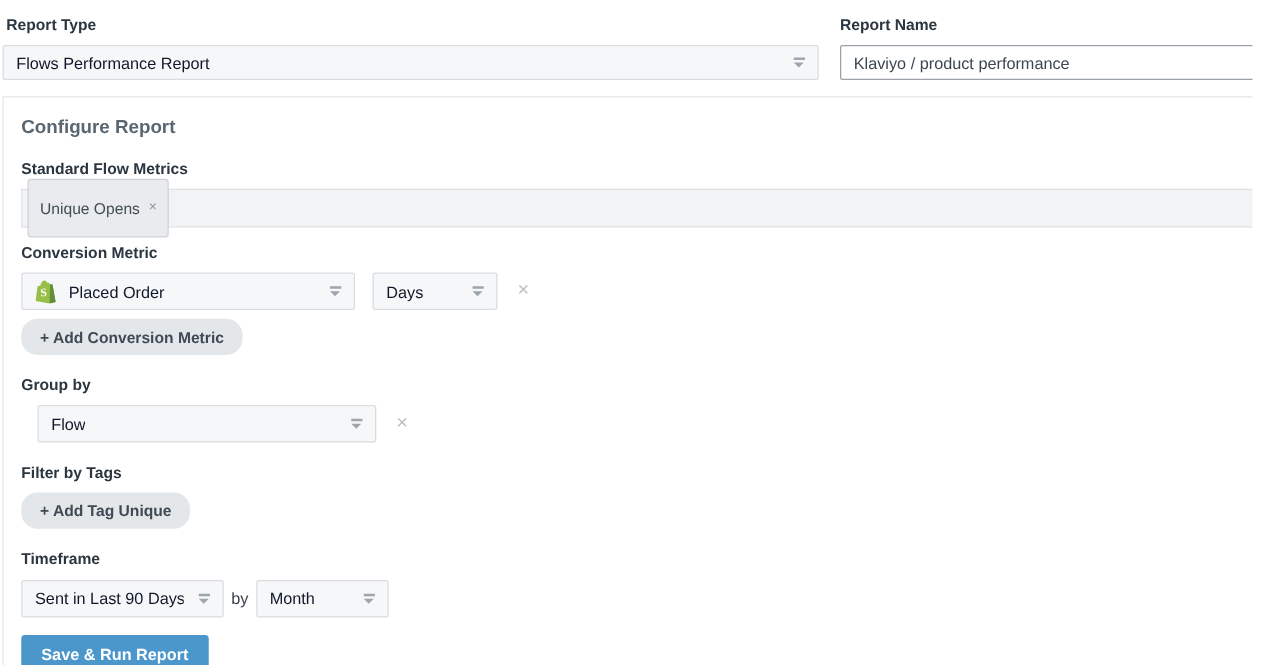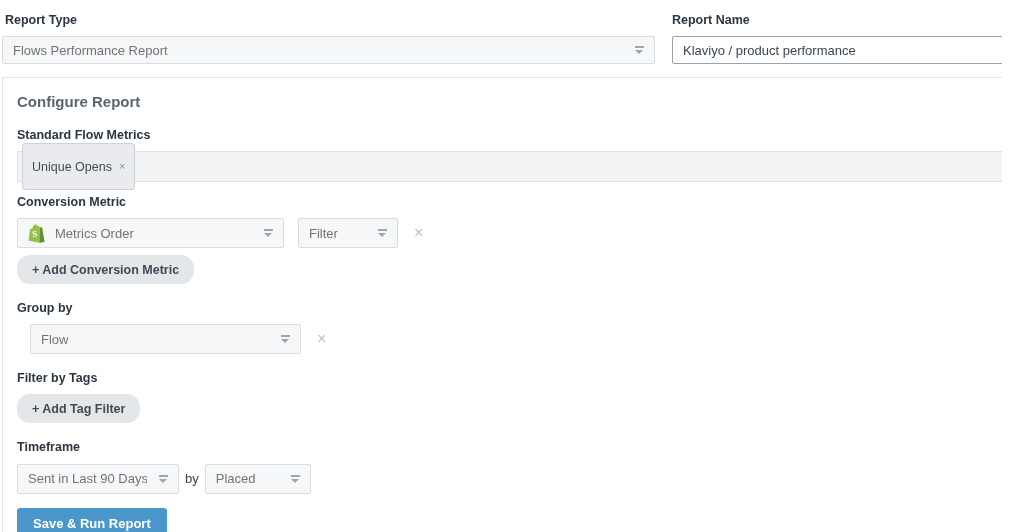--- a/index.html
+++ b/index.html
@@ -11,21 +11,21 @@
   
   .top-row{position:absolute;top:13px;left:0;display:flex;}
   .col-type{margin-left:2px;width:653px;}
   .col-type .field-label{margin-left:3px;}
   .col-name{margin-left:17px;width:360px;}
   .text-input{box-sizing:border-box;width:100%;height:28px;border:1px solid #9aa1a8;border-radius:2px;background:#fff;
     padding:0 10px;font-size:13px;color:#3b4651;font-family:"Liberation Sans",sans-serif;outline:none;}
 
   
   .select{box-sizing:border-box;background:#f6f7f8;border:1px solid #d9dce0;border-radius:2px;height:30px;
-    display:flex;align-items:center;justify-content:space-between;padding:0 10px;font-size:13px;color:#737373;cursor:pointer;}
+    display:flex;align-items:center;justify-content:space-between;padding:0 10px;font-size:13px;color:#0f172a;cursor:pointer;}
   .select.h28{height:28px;}
   .select .val{white-space:nowrap;overflow:hidden;}
   .select .left-group{display:flex;align-items:center;gap:10px;min-width:0;}
   .dd-arrow{position:relative;width:9px;height:8px;flex:none;margin-left:12px;}
   .dd-arrow::before{content:"";position:absolute;top:0;left:0;width:9px;height:2px;background:#9da5ad;}
   .dd-arrow::after{content:"";position:absolute;top:4px;left:0;width:0;height:0;
     border-left:4.5px solid transparent;border-right:4.5px solid transparent;border-top:4px solid #9da5ad;}
 
   
   .panel{position:absolute;top:77px;left:2px;width:1030px;height:480px;box-sizing:border-box;
@@ -92,26 +92,26 @@
     
     <div class="field-label">Conversion Metric</div>
     <div class="row sec-gap-sm">
       <div class="select w-metric">
         <span class="left-group">
           <svg class="shopify-svg" width="17" height="19" viewBox="0 0 24 27">
             <path fill="#95BF47" d="M19.9 5.3c0-.13-.12-.2-.22-.21L17.2 4.9 15.2 3c-.2-.2-.5-.13-.63-.09l-.9.28C13.1 1.6 12.1.6 10.8.6 8.2.6 6.6 3.7 6.1 6.2l-2.6.8c-.7.22-.72.24-.81.9L.7 23.8l15.8 3 6.9-1.7z"></path>
             <path fill="#5E8E3E" d="M17.2 4.9l2.48.19c.1.01.22.08.22.21l3.5 19.8-6.9 1.7z"></path>
             <text x="10" y="18.5" text-anchor="middle" font-size="13" font-weight="bold" fill="#ffffff" transform="rotate(-6 10 18.5)" font-family="Liberation Serif, serif">S</text>
           </svg>
-          <span class="val">Metrics Order</span>
+          <span class="val">Placed Order</span>
         </span>
         <span class="dd-arrow"></span>
       </div>
       <div class="select w-type">
-        <span class="val">Filter</span>
+        <span class="val">Days</span>
         <span class="dd-arrow"></span>
       </div>
       <span class="remove-x">×</span>
     </div>
     <div class="sec-gap">
       <button class="gray-btn">+ Add Conversion Metric</button>
     </div>
 
     
     <div class="field-label">Group by</div>
@@ -119,33 +119,33 @@
       <div class="select w-flow">
         <span class="val">Flow</span>
         <span class="dd-arrow"></span>
       </div>
       <span class="remove-x">×</span>
     </div>
 
     
     <div class="field-label">Filter by Tags</div>
     <div class="sec-gap">
-      <button class="gray-btn">+ Add Tag Filter</button>
+      <button class="gray-btn">+ Add Tag Unique</button>
     </div>
 
     
     <div class="field-label">Timeframe</div>
     <div class="row sec-gap-tf" style="gap:10px;">
       <div class="select w-range">
         <span class="val">Sent in Last 90 Days</span>
         <span class="dd-arrow"></span>
       </div>
       <span class="by-label">by</span>
       <div class="select w-interval">
-        <span class="val">Placed</span>
+        <span class="val">Month</span>
         <span class="dd-arrow"></span>
       </div>
     </div>
 
     
     <button class="primary-btn">Save &amp; Run Report</button>
   </div>
 
 </div>
 

